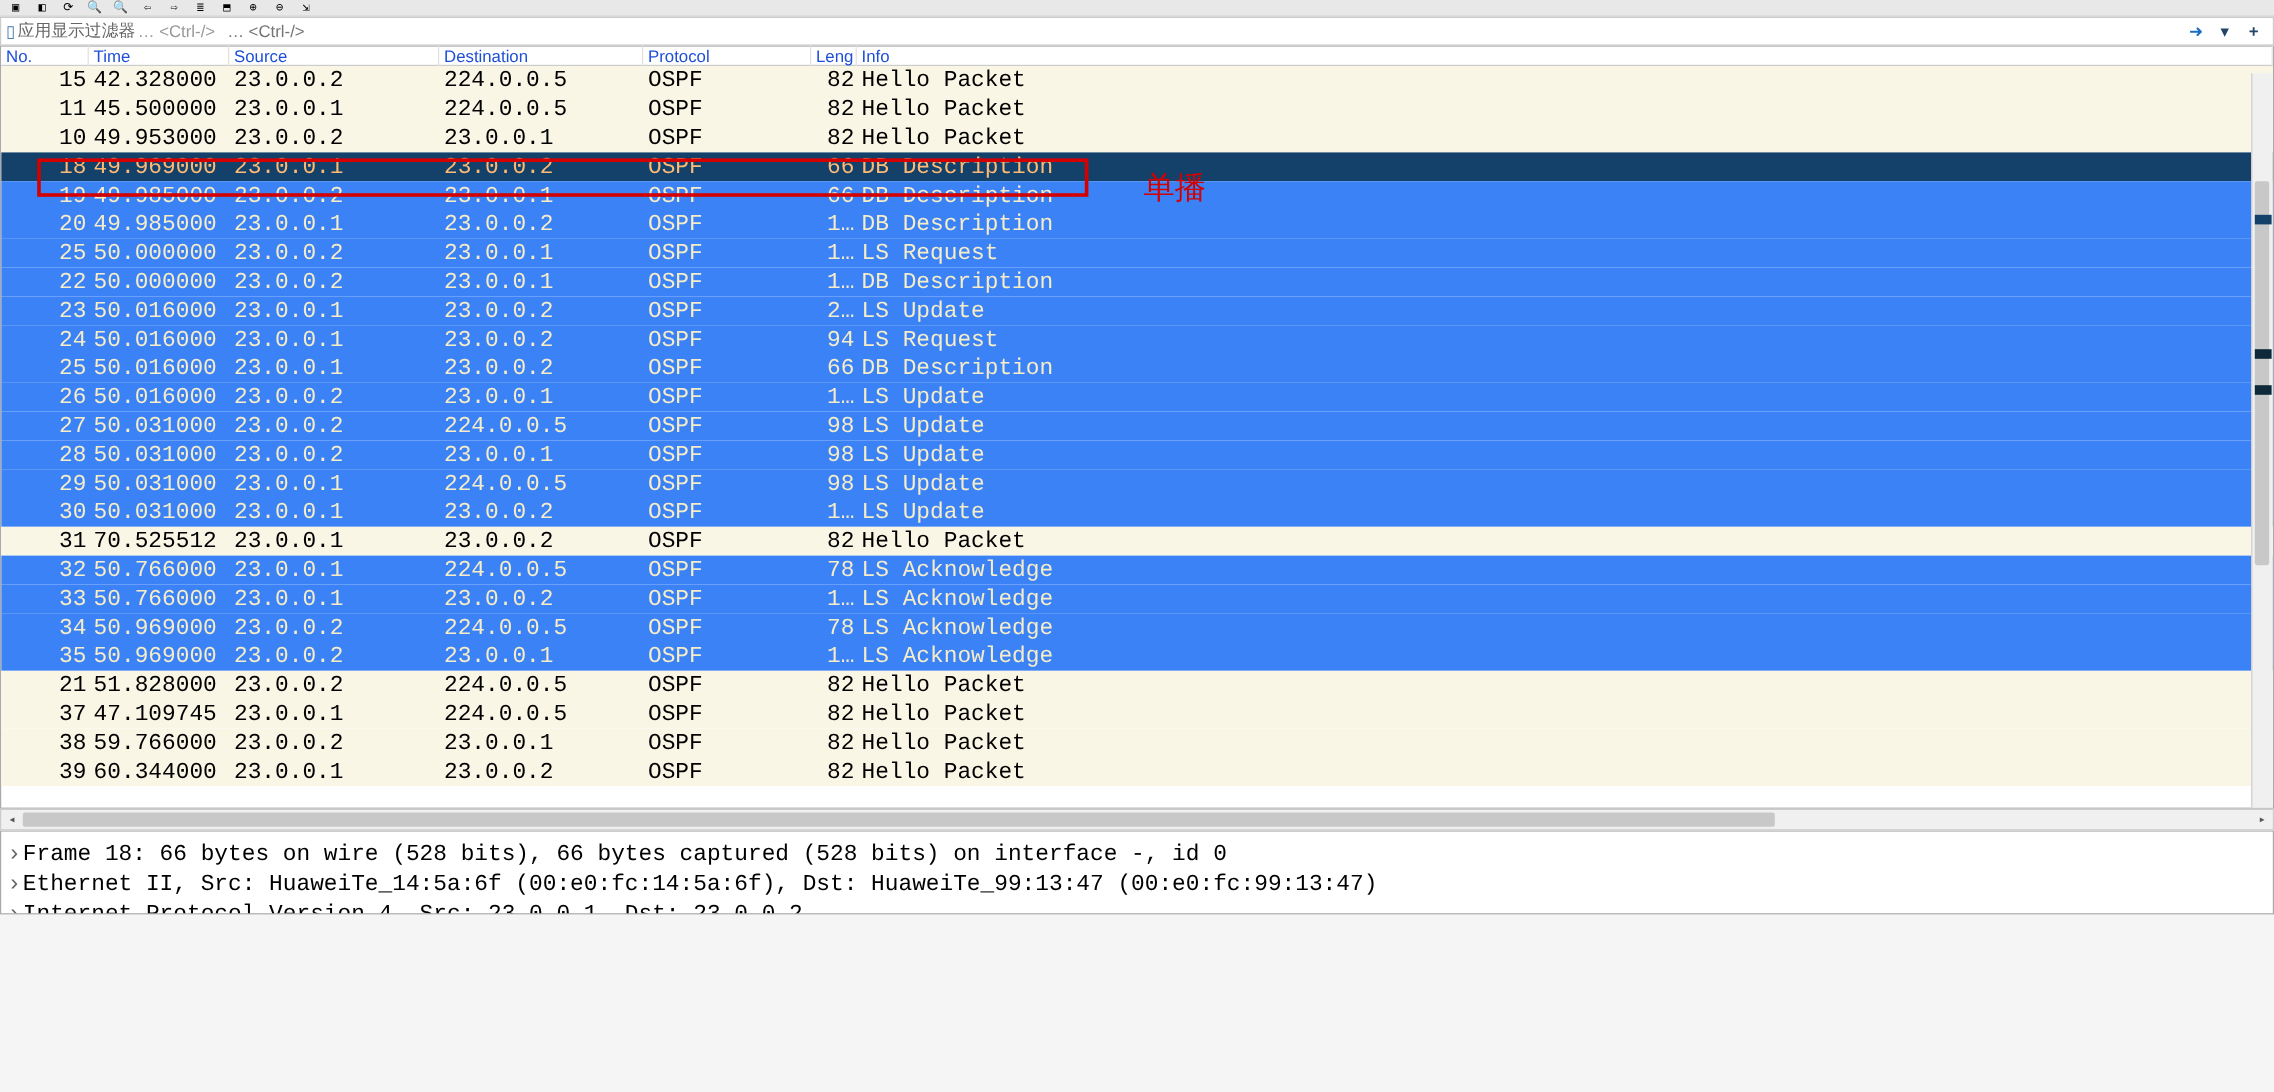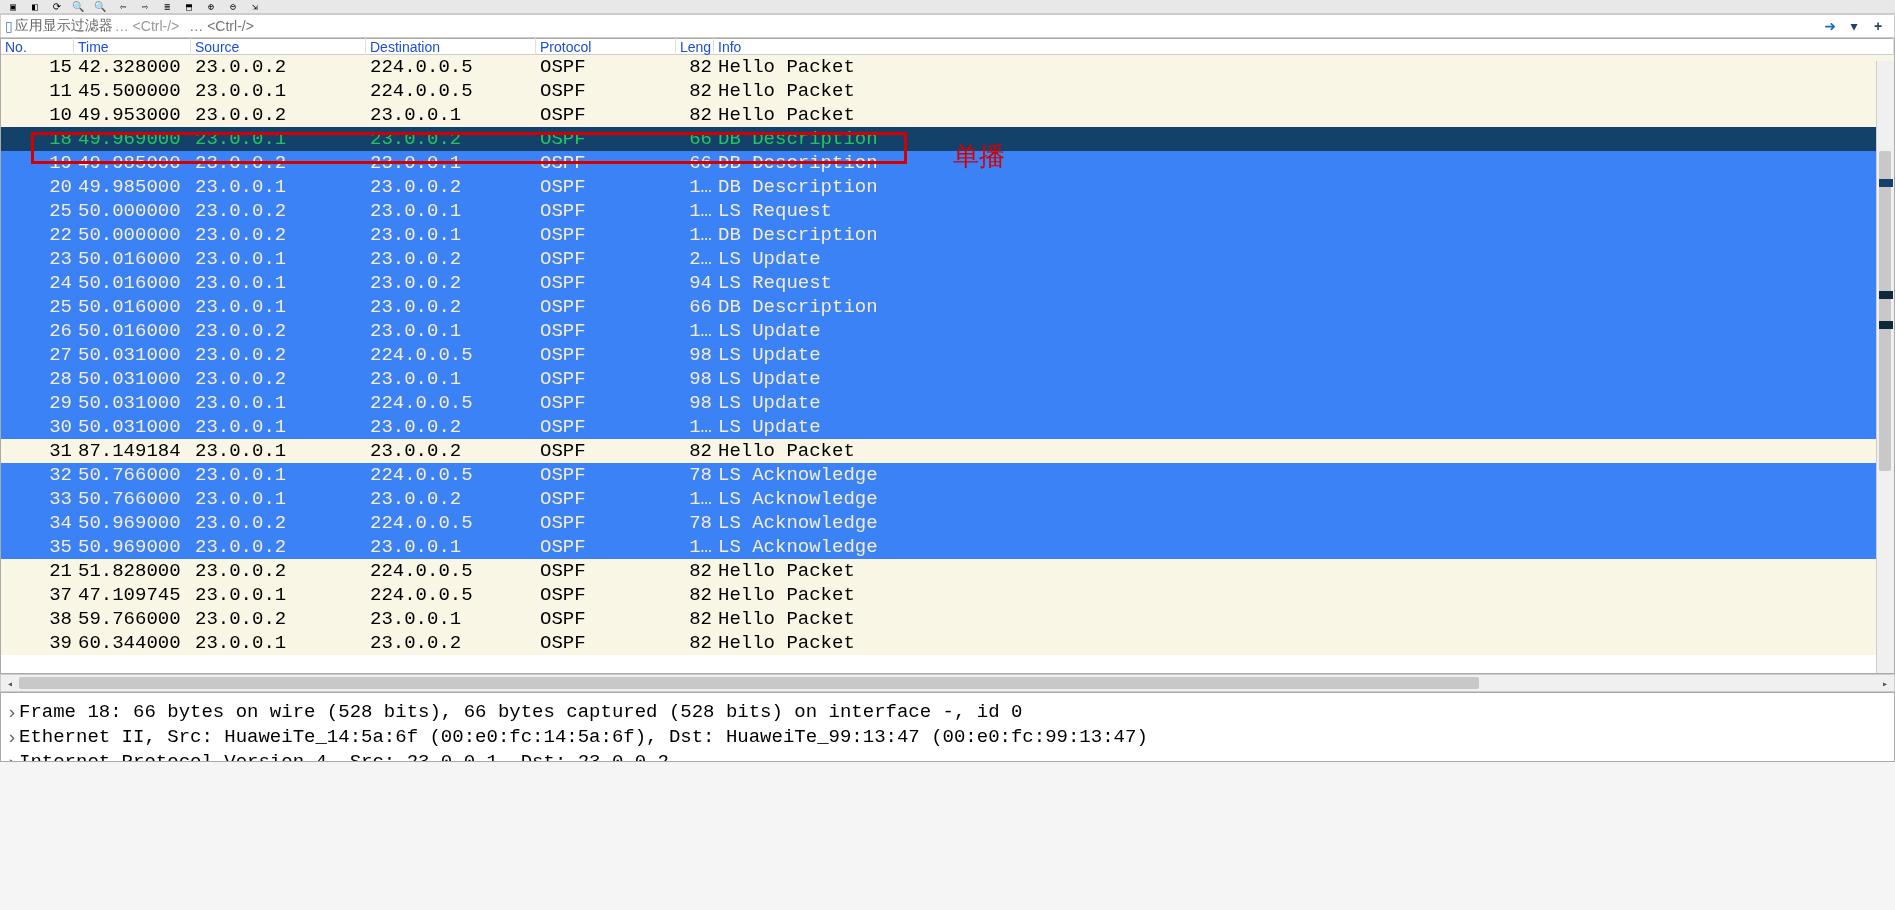--- a/index.html
+++ b/index.html
@@ -98,21 +98,21 @@
   }
   .packet-row > div {
     padding: 0 4px;
     white-space: nowrap;
     overflow: hidden;
   }
   .packet-row .col-no { text-align: right; padding-right: 2px; }
   .packet-row .col-len { text-align: right; padding-right: 2px; }
   .row-light { background: #faf6e6; color: #000; }
   .row-dark { background: #3b82f6; color: #f5ecc8; }
-  .row-select { background: #13416a; color: #22c55e; }
+  .row-select { background: #13416a; color: #fdba74; }
 
   .highlight-box {
     position: absolute;
     border: 3px solid #d40000;
     pointer-events: none;
     z-index: 20;
   }
   .annotation {
     position: absolute;
     color: #d40000;
@@ -360,21 +360,21 @@
         <div class="col-no">30</div>
         <div>50.031000</div>
         <div>23.0.0.1</div>
         <div>23.0.0.2</div>
         <div>OSPF</div>
         <div class="col-len">1…</div>
         <div>LS Update</div>
       </div>
       <div class="packet-row row-light">
         <div class="col-no">31</div>
-        <div>87.149184</div>
+        <div>70.525512</div>
         <div>23.0.0.1</div>
         <div>23.0.0.2</div>
         <div>OSPF</div>
         <div class="col-len">82</div>
         <div>Hello Packet</div>
       </div>
       <div class="packet-row row-dark">
         <div class="col-no">32</div>
         <div>50.766000</div>
         <div>23.0.0.1</div>

